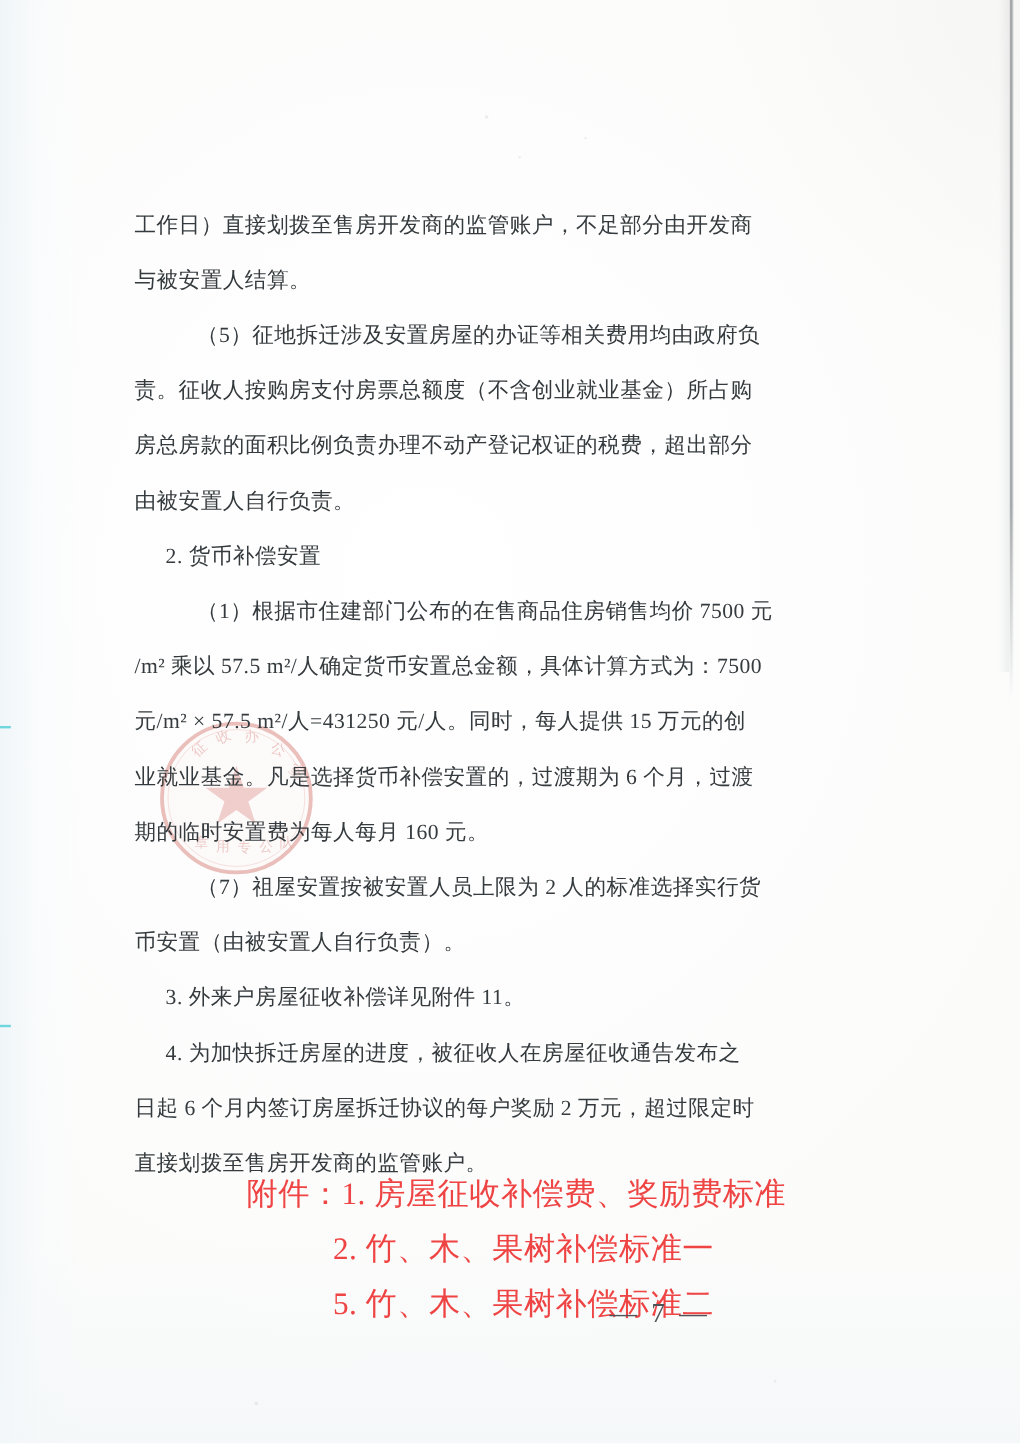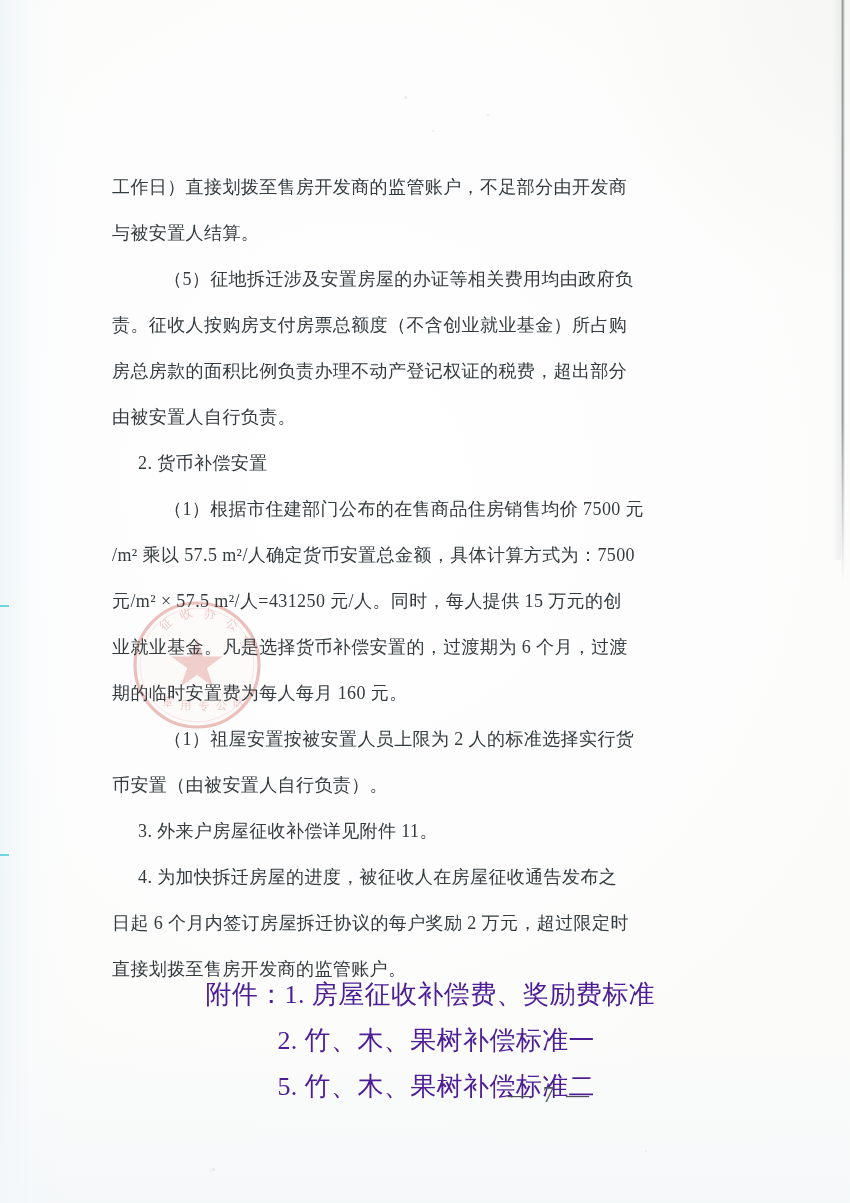--- a/index.html
+++ b/index.html
@@ -121,21 +121,21 @@
   .attach-block {
     position: absolute;
     left: 164px;
     top: 926px;
     width: 560px;
   }
   .attach-line {
     height: 46px;
     line-height: 46px;
     font-size: 26px;
-    color: #4c1d95;
+    color: #ef4444;
     white-space: pre;
     letter-spacing: 0.4px;
   }
   .attach-label { display: inline-block; }
   .attach-item-indent { display: inline-block; width: 72px; }
 
   
   .page-number {
     position: absolute;
     left: 0;
@@ -217,21 +217,21 @@
     <div class="line ind1">（5）征地拆迁涉及安置房屋的办证等相关费用均由政府负</div>
     <div class="line">责。征收人按购房支付房票总额度（不含创业就业基金）所占购</div>
     <div class="line">房总房款的面积比例负责办理不动产登记权证的税费，超出部分</div>
     <div class="line">由被安置人自行负责。</div>
     <div class="line ind-half">2. 货币补偿安置</div>
     <div class="line ind1">（1）根据市住建部门公布的在售商品住房销售均价 7500 元</div>
     <div class="line">/m² 乘以 57.5 m²/人确定货币安置总金额，具体计算方式为：7500</div>
     <div class="line">元/m² × 57.5 m²/人=431250 元/人。同时，每人提供 15 万元的创</div>
     <div class="line">业就业基金。凡是选择货币补偿安置的，过渡期为 6 个月，过渡</div>
     <div class="line">期的临时安置费为每人每月 160 元。</div>
-    <div class="line ind1">（1）祖屋安置按被安置人员上限为 2 人的标准选择实行货</div>
+    <div class="line ind1">（7）祖屋安置按被安置人员上限为 2 人的标准选择实行货</div>
     <div class="line">币安置（由被安置人自行负责）。</div>
     <div class="line ind-half">3. 外来户房屋征收补偿详见附件 11。</div>
     <div class="line ind-half">4. 为加快拆迁房屋的进度，被征收人在房屋征收通告发布之</div>
     <div class="line">日起 6 个月内签订房屋拆迁协议的每户奖励 2 万元，超过限定时</div>
     <div class="line">直接划拨至售房开发商的监管账户。</div>
   </div>
 
   <div class="attach-block">
     <div class="attach-line">
       <span class="attach-label">附件：</span><span>1. 房屋征收补偿费、奖励费标准</span>

